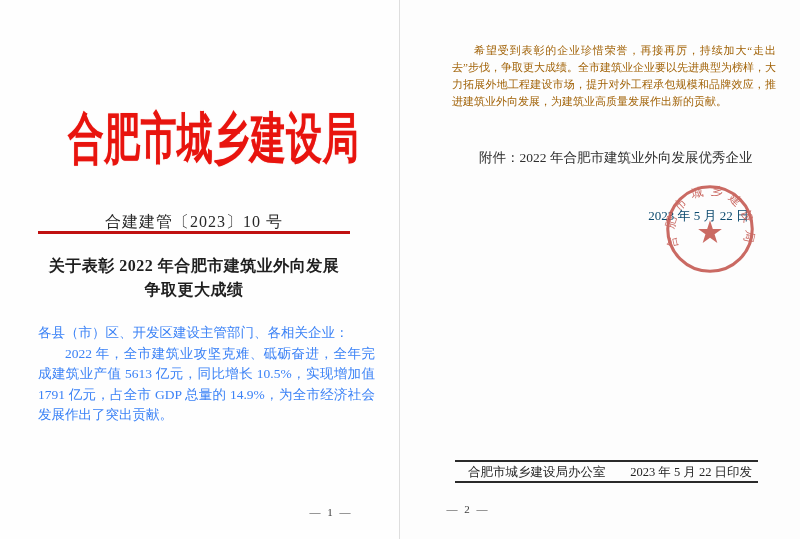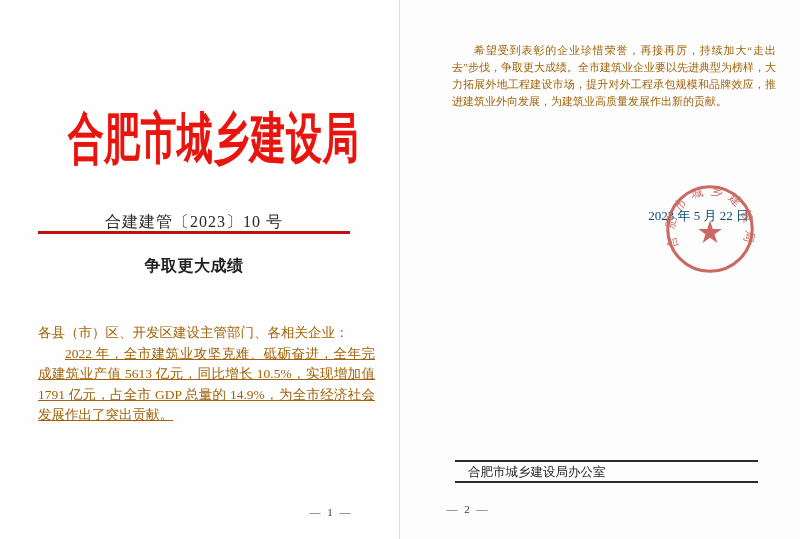--- a/index.html
+++ b/index.html
@@ -70,24 +70,24 @@
     line-height: 24px;
     letter-spacing: 0.5px;
   }
   .body-block {
     position: absolute;
     left: 38px; top: 323px;
     width: 337px;
     font-size: 13.5px;
     line-height: 20.6px;
     text-align: justify;
-    color: #a16207;
+    color: #3b82f6;
   }
   .body-block p { margin: 0; }
-  .body-block p.indent { text-indent: 2em; text-decoration: underline; }
+  .body-block p.indent { text-indent: 2em; }
   .page-number {
     position: absolute;
     font-size: 11px;
     color: #3c3c3c;
     letter-spacing: 2px;
     width: 100px;
     text-align: center;
   }
   .page-number-1 { left: 281px; top: 506px; }
   .page-number-2 { left: 18px;  top: 503px; }
@@ -157,57 +157,60 @@
 
   <div class="page page-left">
 
     <div class="agency-title">合肥市城乡建设局</div>
 
     <div class="doc-number">合建建管〔2023〕10 号</div>
 
     <div class="red-rule"></div>
 
     <div class="doc-title">
+      <div>关于表彰 2022 年合肥市建筑业外向发展</div>
       <div>争取更大成绩</div>
     </div>
 
     <div class="body-block">
       <p>各县（市）区、开发区建设主管部门、各相关企业：</p>
       <p class="indent">2022 年，全市建筑业攻坚克难、砥砺奋进，全年完成建筑业产值 5613 亿元，同比增长 10.5%，实现增加值 1791 亿元，占全市 GDP 总量的 14.9%，为全市经济社会发展作出了突出贡献。</p>
     </div>
 
     <div class="page-number page-number-1">— 1 —</div>
   </div>
 
   <div class="page-divider"></div>
 
   <div class="page page-right">
 
     <div class="body-block-2">
       <p>希望受到表彰的企业珍惜荣誉，再接再厉，持续加大“走出去”步伐，争取更大成绩。全市建筑业企业要以先进典型为榜样，大力拓展外地工程建设市场，提升对外工程承包规模和品牌效应，推进建筑业外向发展，为建筑业高质量发展作出新的贡献。</p>
     </div>
 
+    <div class="attachment-line">附件：2022 年合肥市建筑业外向发展优秀企业</div>
 
     <div class="issue-date">2023 年 5 月 22 日</div>
 
     <svg class="official-seal" viewBox="0 0 100 100">
       <circle cx="50" cy="50" r="44" fill="none" stroke="#bf4a42" stroke-width="3.2"></circle>
       <defs>
         <path id="sealArc" d="M 16,66 A 37,37 0 1 1 84,66" fill="none"></path>
       </defs>
       <text font-size="12.5" fill="#bf4a42" letter-spacing="6.5" font-family="Liberation Serif, DejaVu Serif, serif">
         <textPath href="#sealArc" startOffset="50%" text-anchor="middle">合肥市城乡建设局</textPath>
       </text>
       <polygon fill="#bf4a42" points="50,41 52.94,49.96 62.36,49.98 54.76,55.55 57.64,64.52 50,59 42.36,64.52 45.24,55.55 37.64,49.98 47.06,49.96"></polygon>
     </svg>
 
     <div class="footer-rule footer-rule-top"></div>
 
     <div class="footer-row">
       <span>合肥市城乡建设局办公室</span>
+      <span>2023 年 5 月 22 日印发</span>
     </div>
 
     <div class="footer-rule footer-rule-bottom"></div>
 
     <div class="page-number page-number-2">— 2 —</div>
   </div>
 
 </div>
 
 </body></html>

